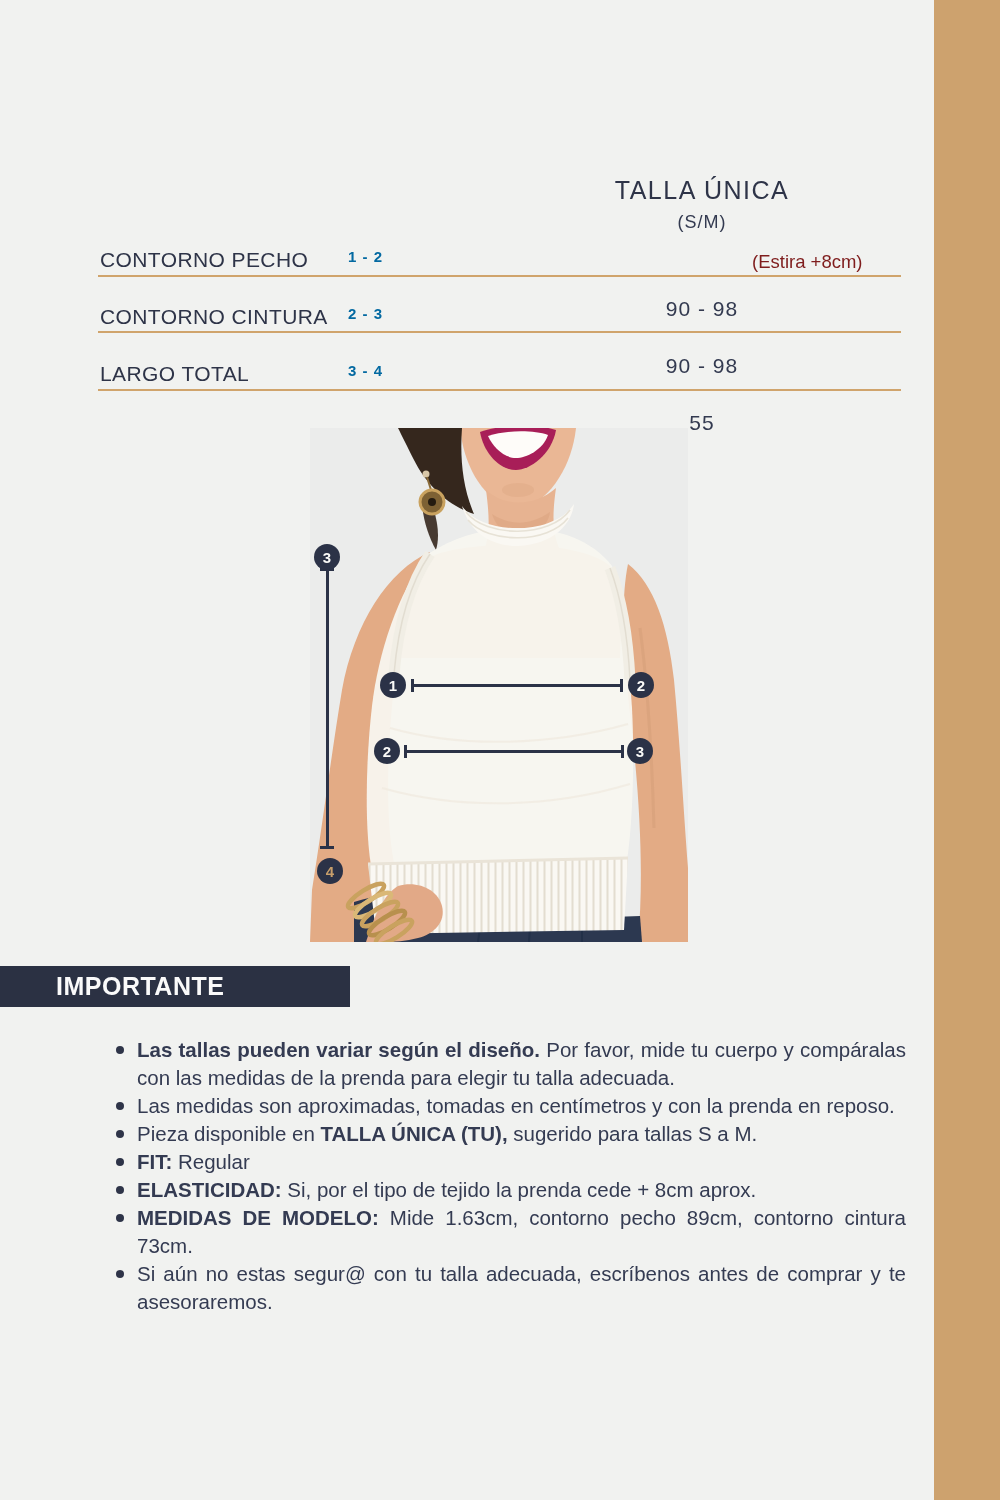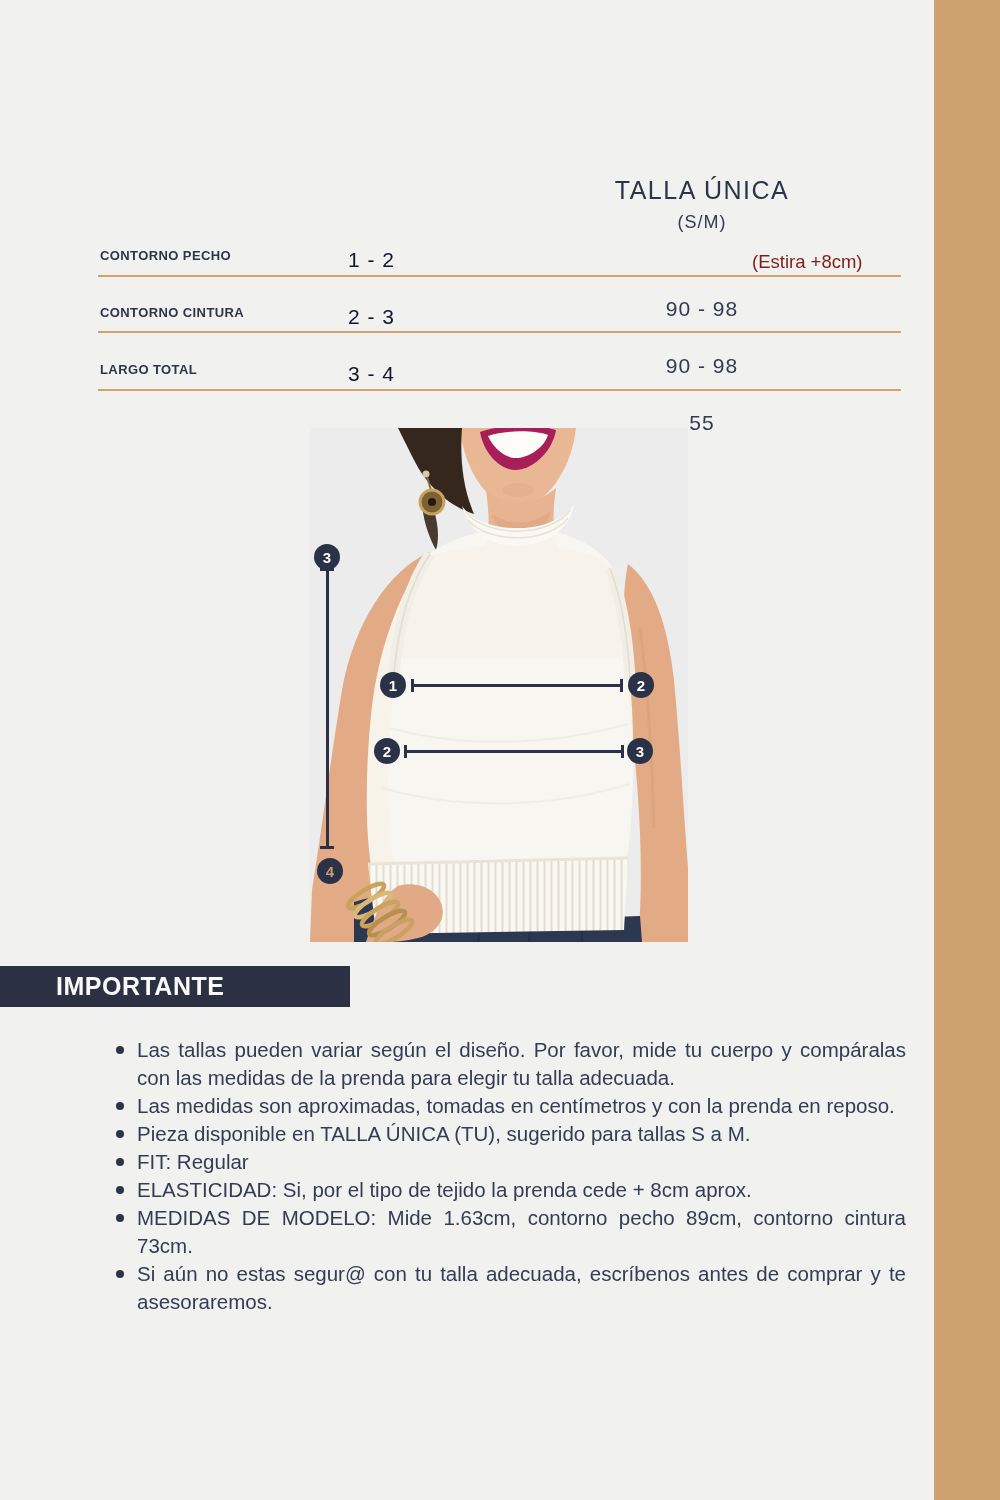--- a/index.html
+++ b/index.html
@@ -14,22 +14,22 @@
   
   .col-title {
     position:absolute; left:540px; top:176px; width:324px;
     text-align:center; font-size:25px; font-weight:normal; letter-spacing:1.5px; color:#2e3448;
   }
   .col-sub {
     position:absolute; left:540px; top:212px; width:324px;
     text-align:center; font-size:18px; letter-spacing:1px; color:#333a50;
   }
   .trow { position:absolute; left:0; width:1000px; height:30px; }
-  .tlabel { position:absolute; left:100px; top:0; font-size:13px; font-weight:bold; letter-spacing:.4px; color:#2e3448; white-space:nowrap; }
-  .tpoints { position:absolute; left:348px; top:0; font-size:21px; font-weight:400; letter-spacing:1px; color:#0f172a; white-space:nowrap; }
+  .tlabel { position:absolute; left:100px; top:0; font-size:21px; font-weight:normal; letter-spacing:.4px; color:#2e3448; white-space:nowrap; }
+  .tpoints { position:absolute; left:348px; top:0; font-size:15px; font-weight:700; letter-spacing:1px; color:#0369a1; white-space:nowrap; }
   .tvalue { position:absolute; left:502px; top:1px; width:400px; text-align:center; font-size:21px; letter-spacing:1px; color:#333a50;margin-top:48px; }
   .tnote { position:absolute; left:752px; top:3px; font-size:18.5px; color:#7f1d1d; white-space:nowrap; }
   .tline { position:absolute; left:98px; width:803px; height:2px; background:#d0a46c; }
 
   
   .photo { position:absolute; left:310px; top:428px; width:378px; height:514px; background:#ebeceb; overflow:hidden; }
   .photo svg { position:absolute; left:0; top:0; }
   .mline { position:absolute; background:#2b3247; z-index:3; }
   .marker {
     position:absolute; width:26px; height:26px; border-radius:50%;
@@ -44,21 +44,21 @@
     background:#2b3143; color:#fafafa;
     font-size:25px; font-weight:bold; letter-spacing:.5px;
     line-height:41px; padding-left:56px;
   }
   .bullets { position:absolute; left:112px; top:1036px; width:794px; list-style:none; }
   .bullets li {
     position:relative; padding-left:25px; text-align:justify;
     font-size:20.5px; line-height:28px; color:#343b52;
   }
   .dot { position:absolute; left:4px; top:10px; width:8px; height:8px; border-radius:50%; background:#2e3448; }
-  .bld { font-weight:normal; }
+  .bld { font-weight:bold; }
 </style>
 </head>
 <body>
 
 <div class="page">
   <div class="stripe"></div>
 
   <section>
     <div class="col-title">TALLA ÚNICA</div>
     <div class="col-sub">(S/M)</div>

